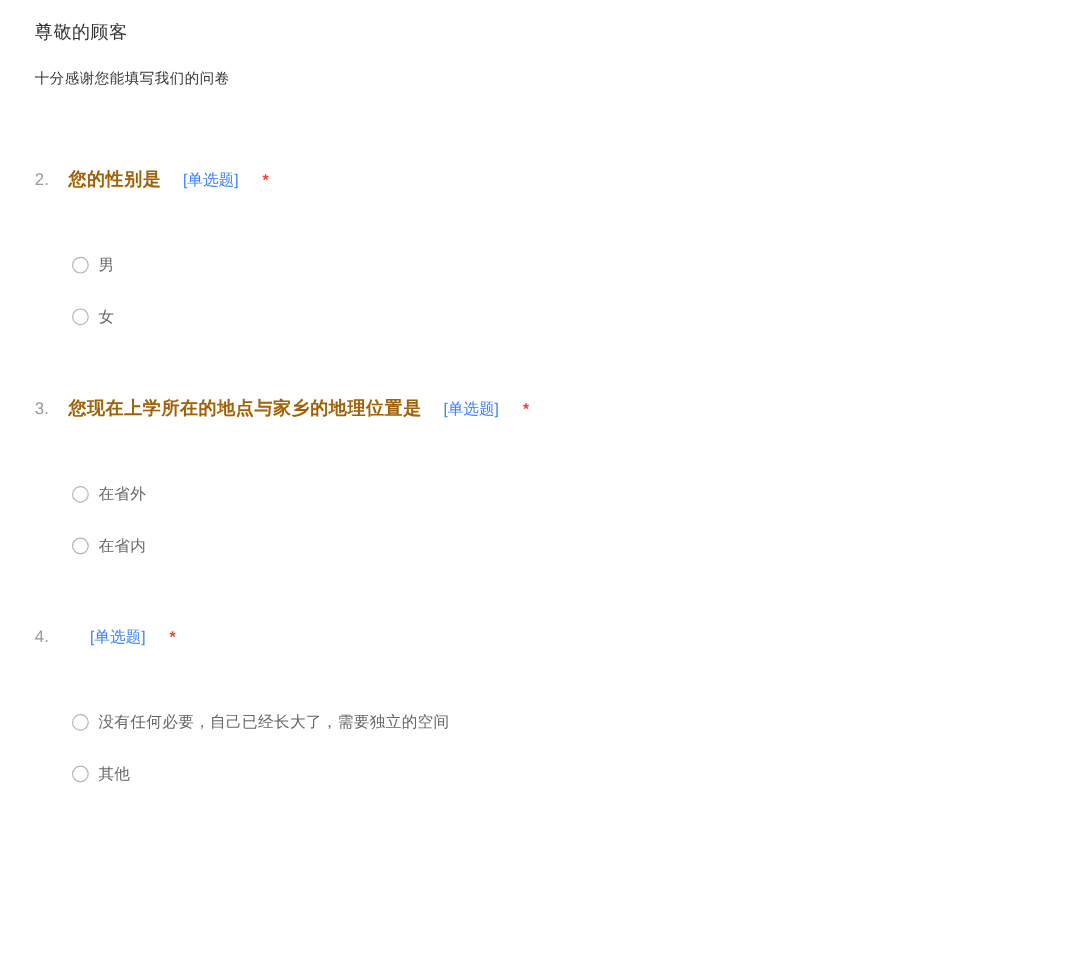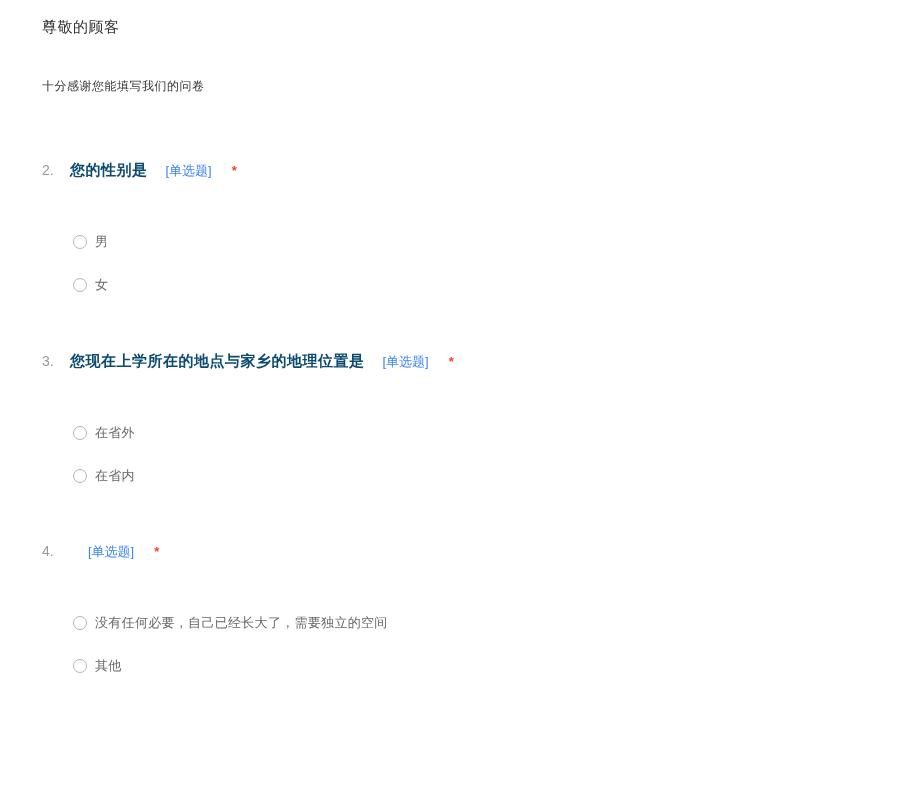--- a/index.html
+++ b/index.html
@@ -6,31 +6,31 @@
   html, body {
     width: 900px;
     height: 800px;
     background: #ffffff;
     font-family: "Liberation Sans", "DejaVu Sans", sans-serif;
     overflow: hidden;
   }
   .page {
     width: 900px;
     height: 800px;
-    padding: 18px 40px 0 42px;
+    padding: 18px 40px 0 29px;
     background: #fff;
   }
   .greeting {
     font-size: 15px;
     color: #333;
     font-weight: 400;
     letter-spacing: 0.5px;
   }
   .intro {
-    margin-top: 41px;
+    margin-top: 20px;
     font-size: 12px;
     color: #333;
     letter-spacing: 0.5px;
   }
   .question {
     margin-top: 60px;
   }
   .question.first {
     margin-top: 66px;
   }
@@ -40,21 +40,21 @@
   }
   .q-num {
     width: 28px;
     flex: 0 0 28px;
     font-size: 14px;
     color: #999;
   }
   .q-title {
     font-size: 15px;
     font-weight: 700;
-    color: #0c4a6e;
+    color: #a16207;
     letter-spacing: 0.5px;
   }
   .q-type {
     margin-left: 18px;
     font-size: 13px;
     color: #3b82f6;
   }
   .q-required {
     margin-left: 20px;
     font-size: 13px;

